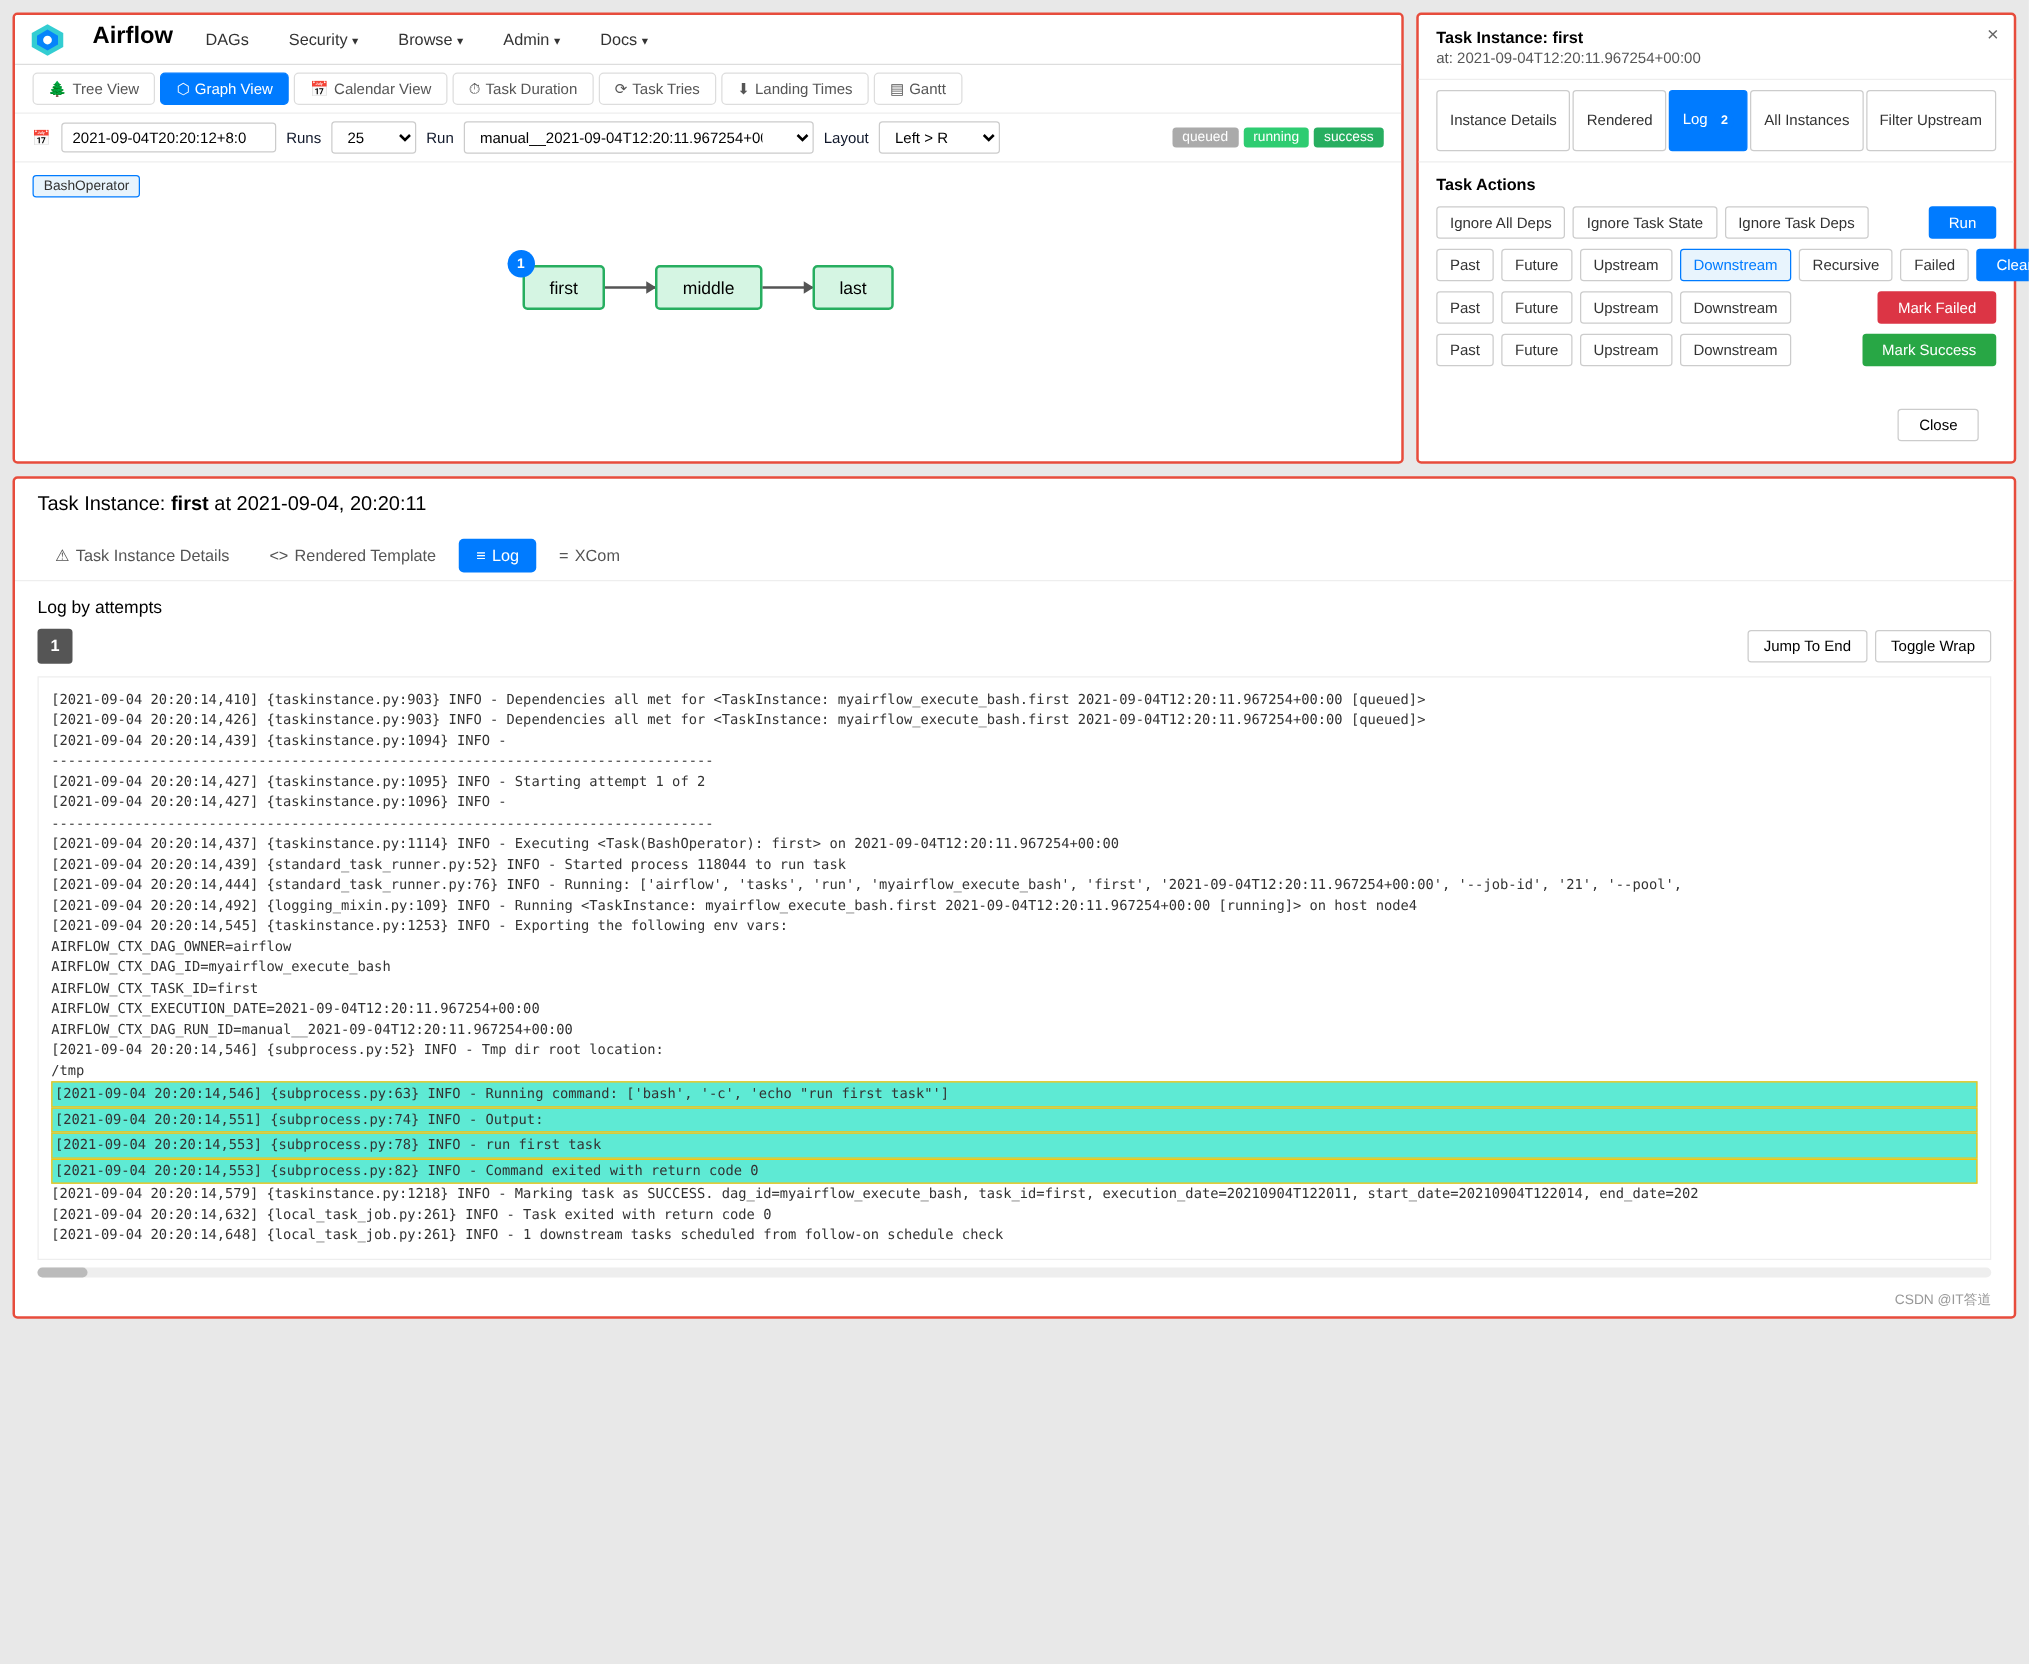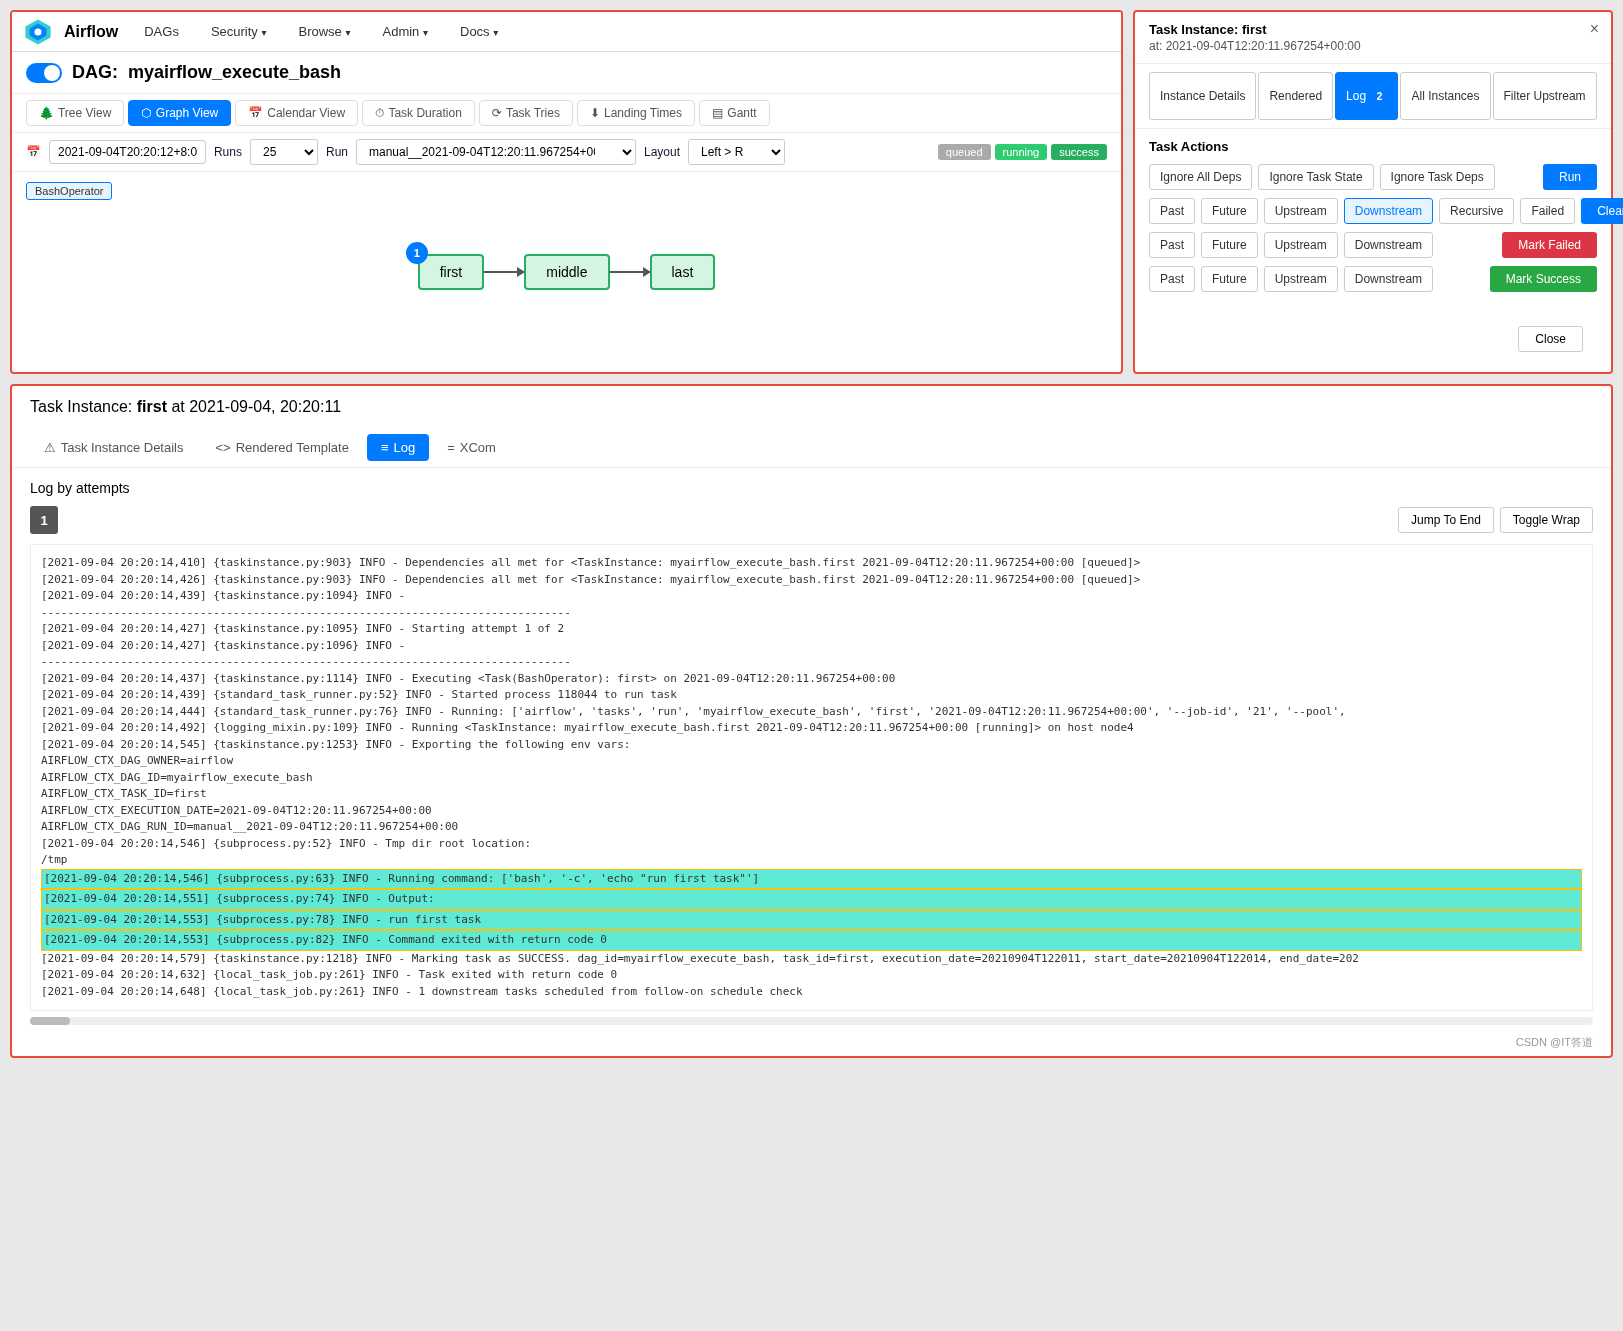--- a/index.html
+++ b/index.html
@@ -7,21 +7,21 @@
 
     
     .screen { width: 1623px; min-height: 1331px; background: #e8e8e8; padding: 10px; display: flex; flex-direction: column; gap: 10px; }
     .top-row { display: flex; gap: 10px; }
     .dag-panel { flex: 1; background: white; border: 2px solid #e74c3c; border-radius: 4px; overflow: hidden; }
     .task-panel { width: 480px; background: white; border: 2px solid #e74c3c; border-radius: 4px; }
     .log-panel { background: white; border: 2px solid #e74c3c; border-radius: 4px; }
 
     
     .navbar { background: white; border-bottom: 1px solid #ddd; padding: 4px 12px; display: flex; align-items: center; gap: 20px; height: 40px; }
-    .navbar-brand { display: flex; align-items: center; gap: 12px; font-weight: bold; font-size: 16px; }
+    .navbar-brand { display: flex; align-items: flex-start; gap: 22px; font-weight: bold; font-size: 19px; }
     .airflow-logo { width: 28px; height: 28px; }
     .nav-item { font-size: 13px; color: #333; cursor: pointer; padding: 4px 6px; }
     .nav-arrow { font-size: 10px; }
 
     
     .dag-header { padding: 10px 14px; display: flex; align-items: center; gap: 10px; border-bottom: 1px solid #eee; }
     .dag-toggle { width: 36px; height: 20px; background: #007bff; border-radius: 10px; position: relative; cursor: pointer; }
     .dag-toggle::after { content: ''; position: absolute; width: 16px; height: 16px; background: white; border-radius: 50%; top: 2px; left: 18px; }
 
     
@@ -115,25 +115,20 @@
           </svg>
           <span>Airflow</span>
         </div>
         <span class="nav-item">DAGs</span>
         <span class="nav-item">Security <span class="nav-arrow">▾</span></span>
         <span class="nav-item">Browse <span class="nav-arrow">▾</span></span>
         <span class="nav-item">Admin <span class="nav-arrow">▾</span></span>
         <span class="nav-item">Docs <span class="nav-arrow">▾</span></span>
       </div>
 
-      <div class="dag-header">
-        <div class="dag-toggle"></div>
-        <span style="font-size:18px; font-weight:bold;">DAG:</span>
-        <span style="font-size:18px; font-weight:bold;">myairflow_execute_bash</span>
-      </div>
 
       <div class="view-tabs">
         <div class="view-tab">
           <span>🌲</span>
           <span>Tree View</span>
         </div>
         <div class="view-tab active">
           <span>⬡</span>
           <span>Graph View</span>
         </div>
@@ -154,21 +149,21 @@
           <span>Landing Times</span>
         </div>
         <div class="view-tab">
           <span>▤</span>
           <span>Gantt</span>
         </div>
       </div>
 
       <div class="dag-controls">
         <span>📅</span>
-        <input class="ctrl-input" style="width: 157px;" value="2021-09-04T20:20:12+8:0">
+        <input class="ctrl-input" style="width: 172px;" value="2021-09-04T20:20:12+8:0">
         <span class="ctrl-label">Runs</span>
         <select class="ctrl-select">
           <option>25</option>
         </select>
         <span class="ctrl-label">Run</span>
         <select class="ctrl-select" style="width:280px;">
           <option>manual__2021-09-04T12:20:11.967254+00:00</option>
         </select>
         <span class="ctrl-label">Layout</span>
         <select class="ctrl-select">

